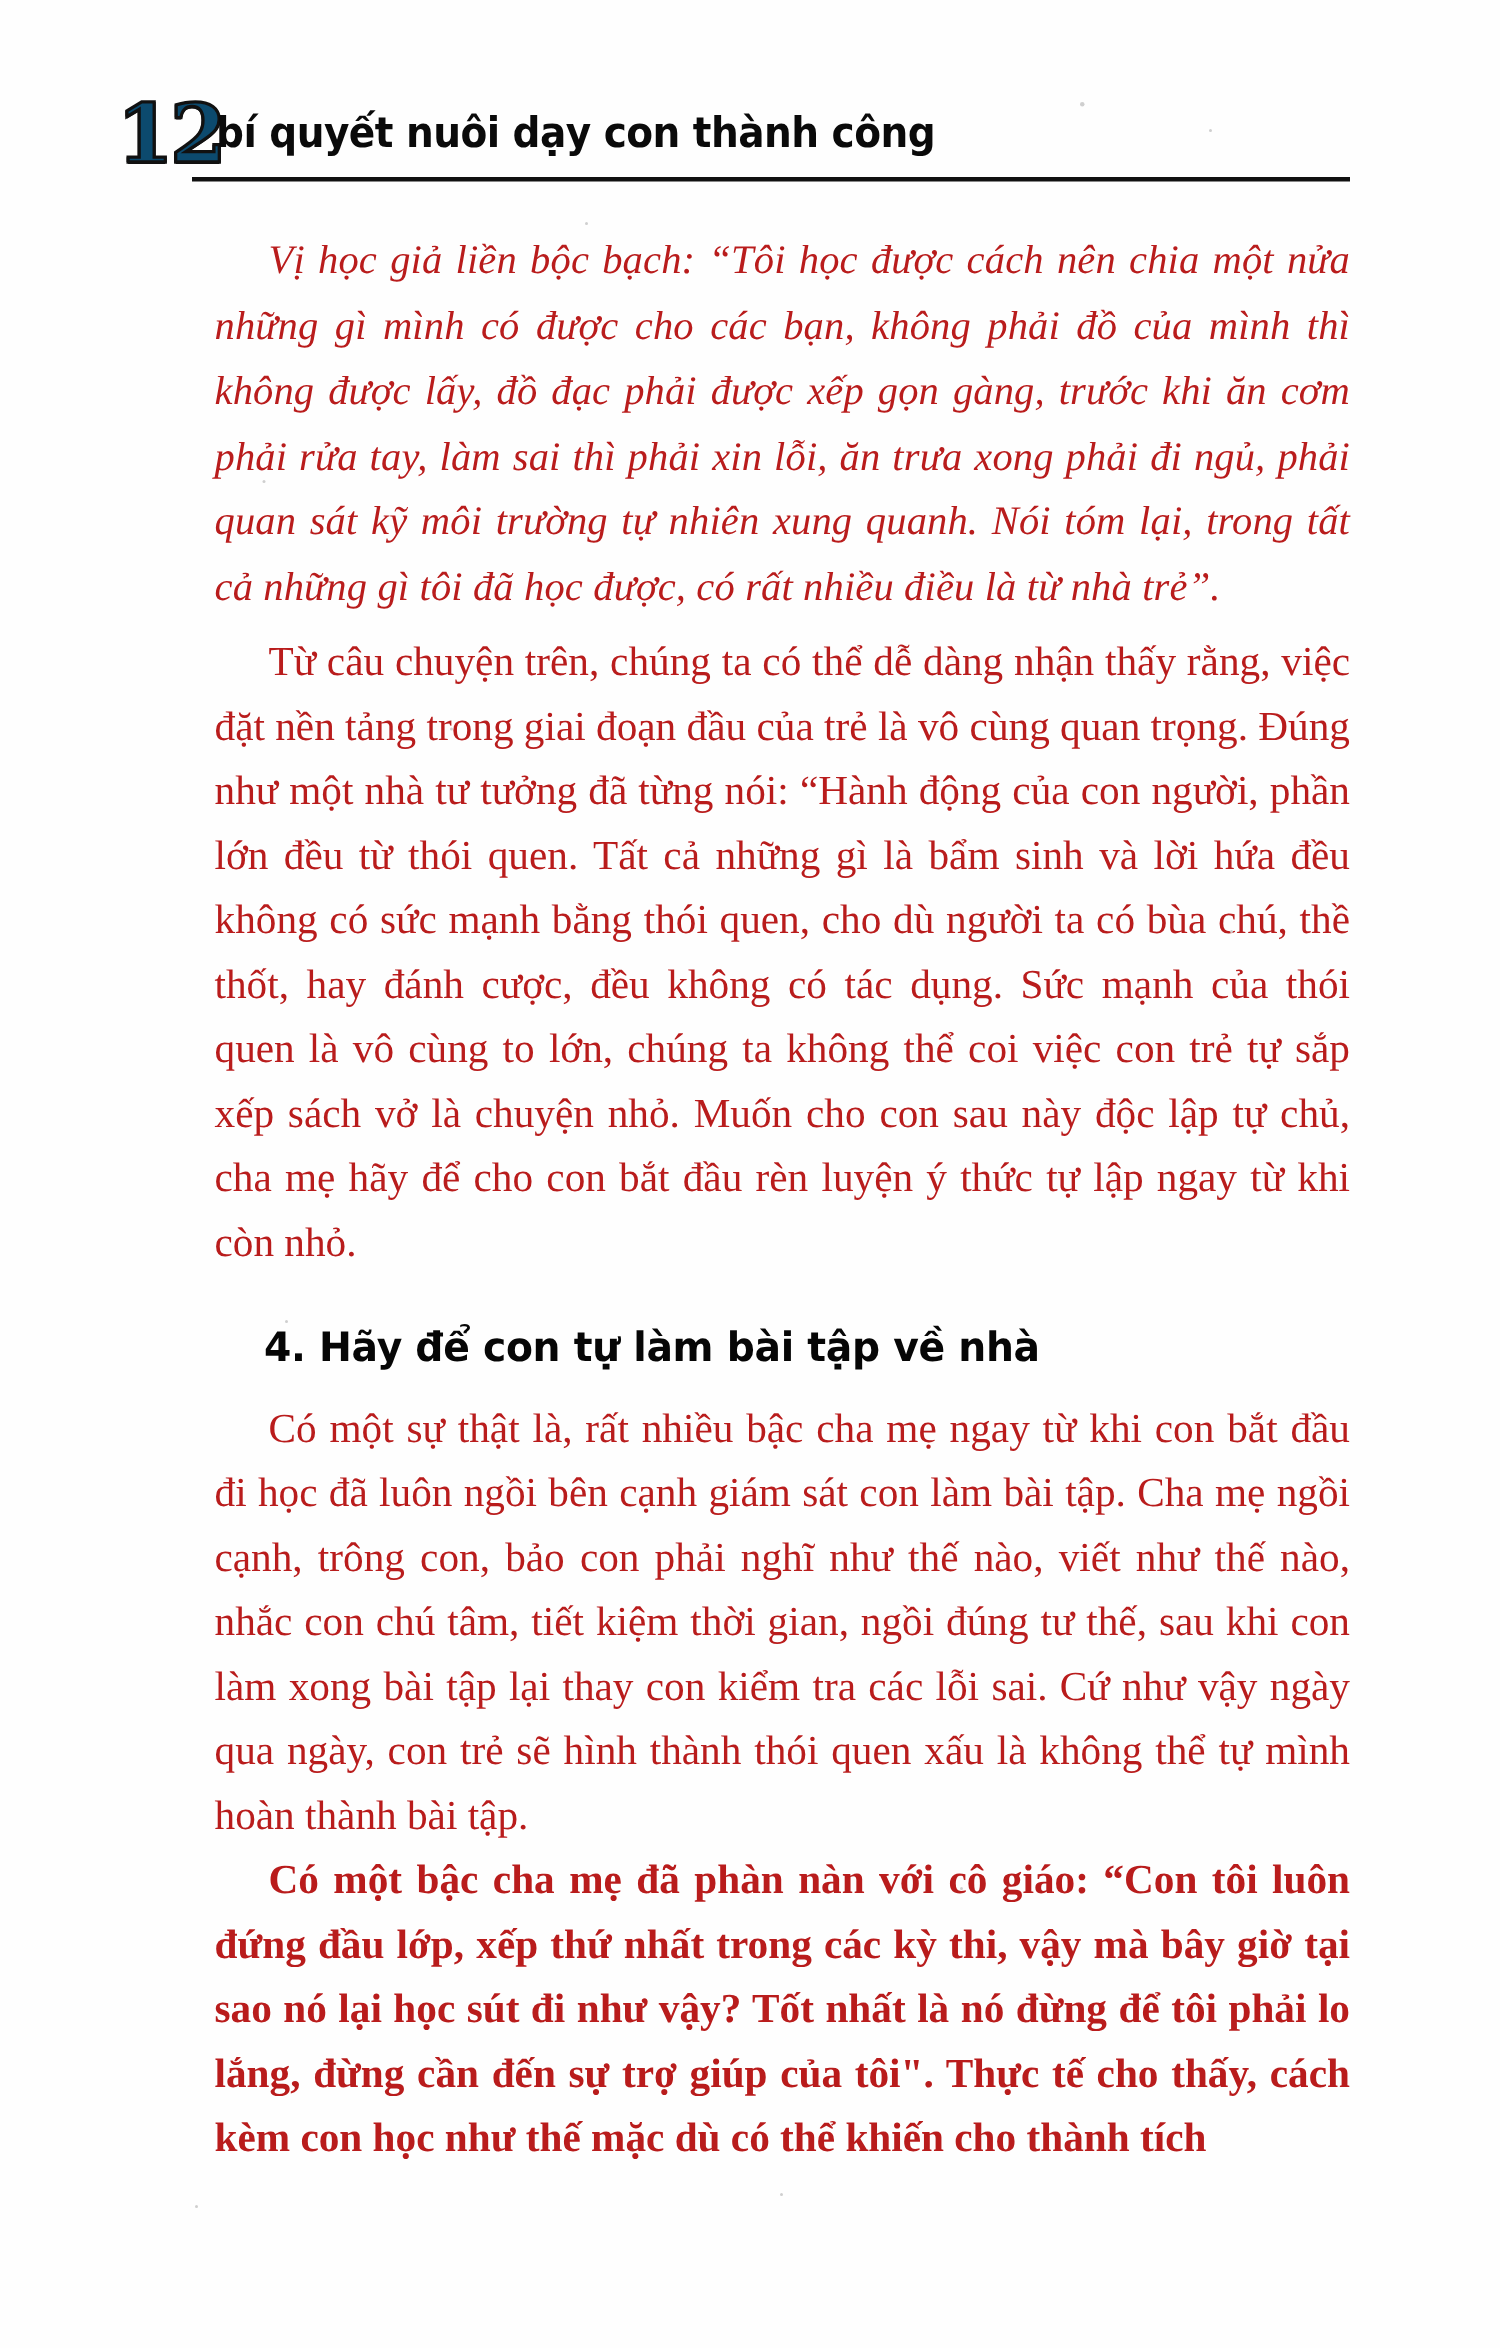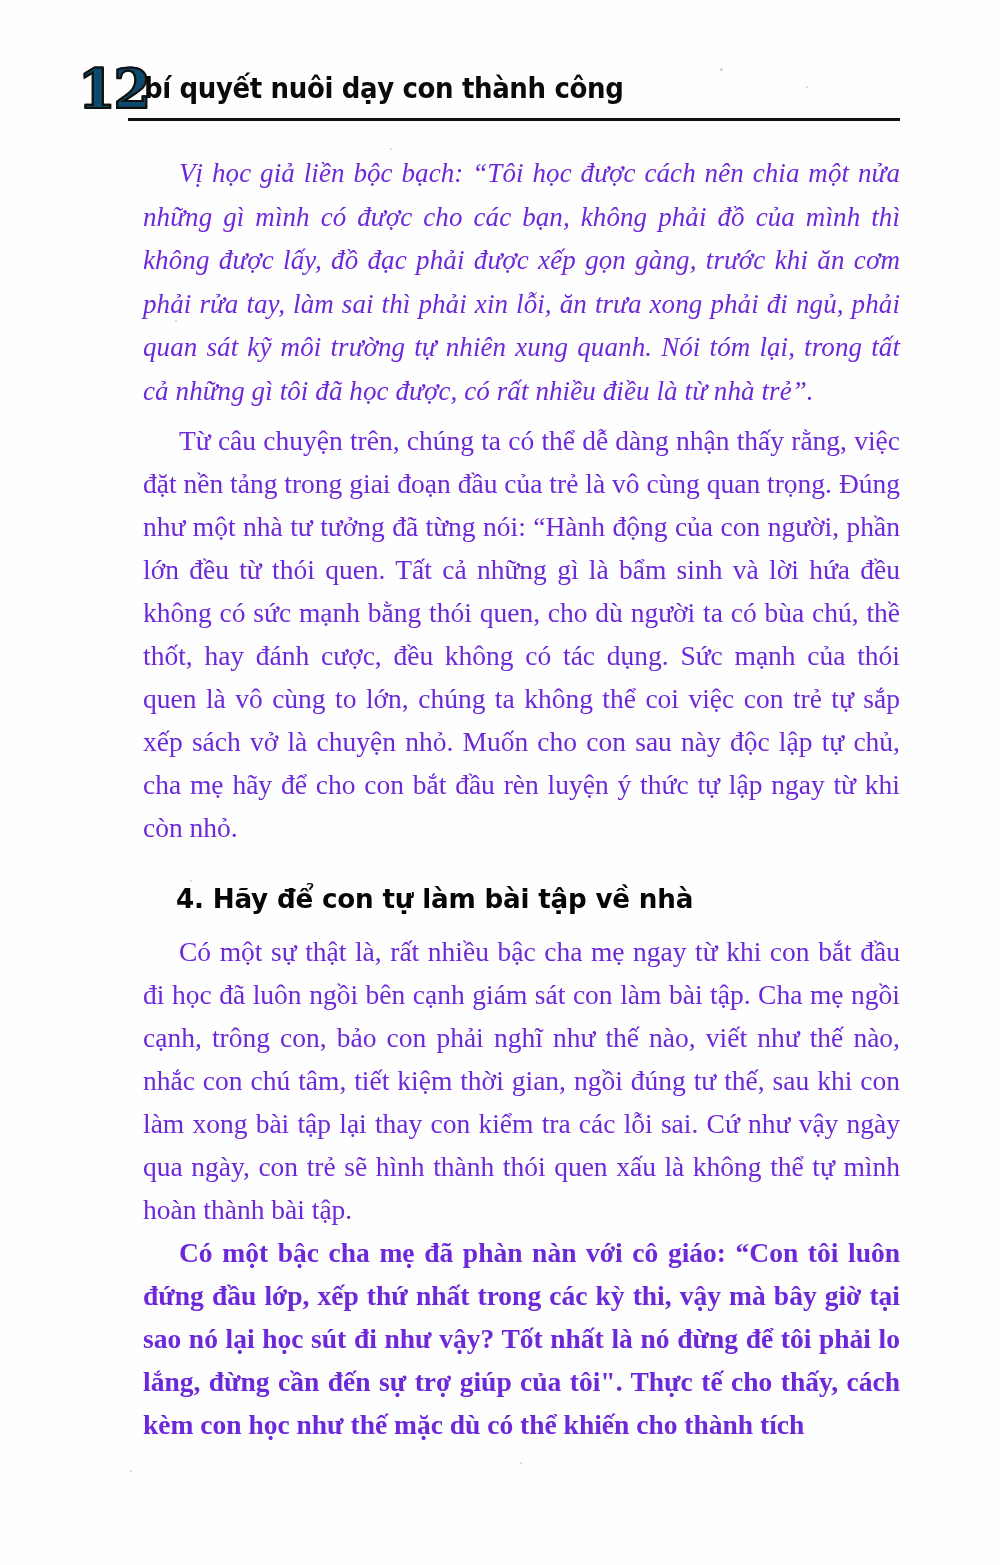--- a/index.html
+++ b/index.html
@@ -70,21 +70,21 @@
     width: 757px;
   }
 
   p.para {
     margin: 0;
     text-align: justify;
     text-justify: inter-word;
     text-indent: 36px;
     font-size: 27.5px;
     line-height: 43px;
-    color: #6d28d9;
+    color: #b91c1c;
     -webkit-font-smoothing: none;
   }
   p.para.quote {
     font-style: italic;
     font-size: 27px;
     line-height: 43.5px;
     letter-spacing: 0.1px;
     margin-bottom: 6px;
   }
   p.para.body {

